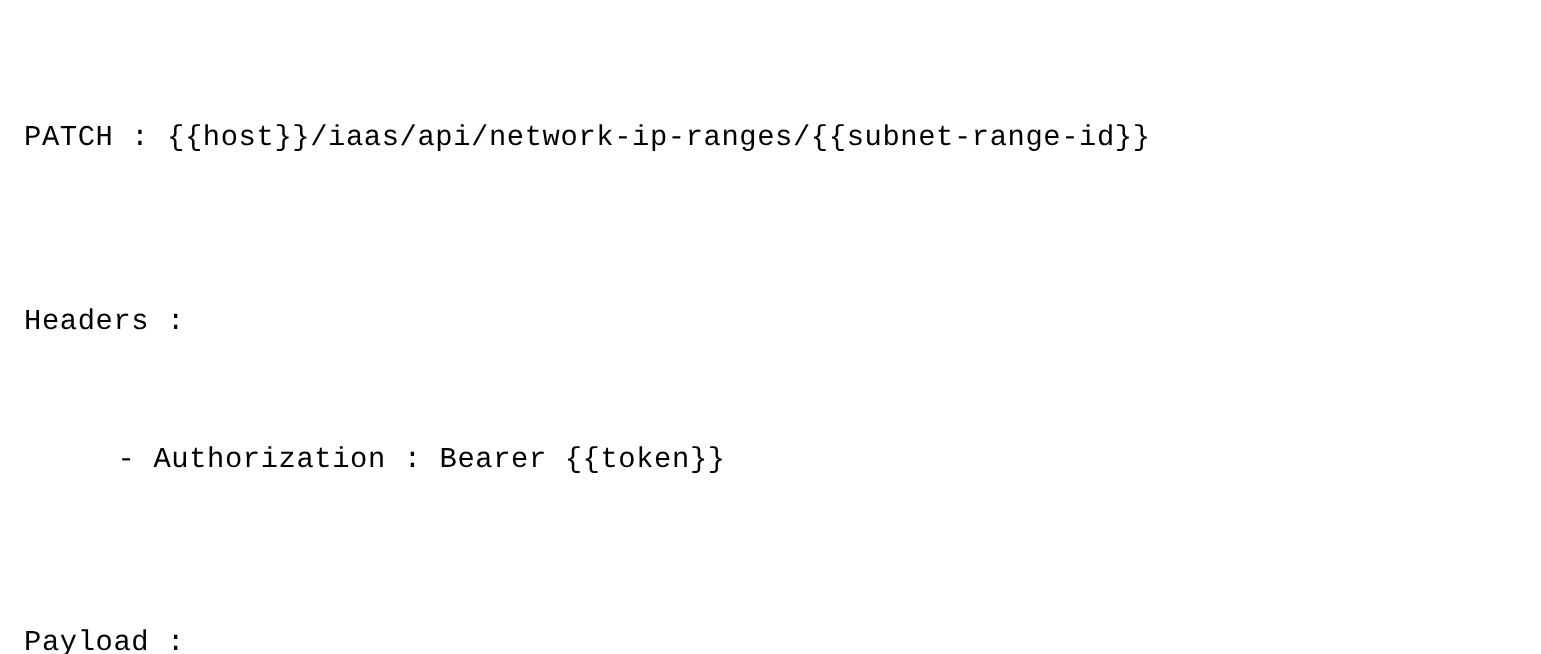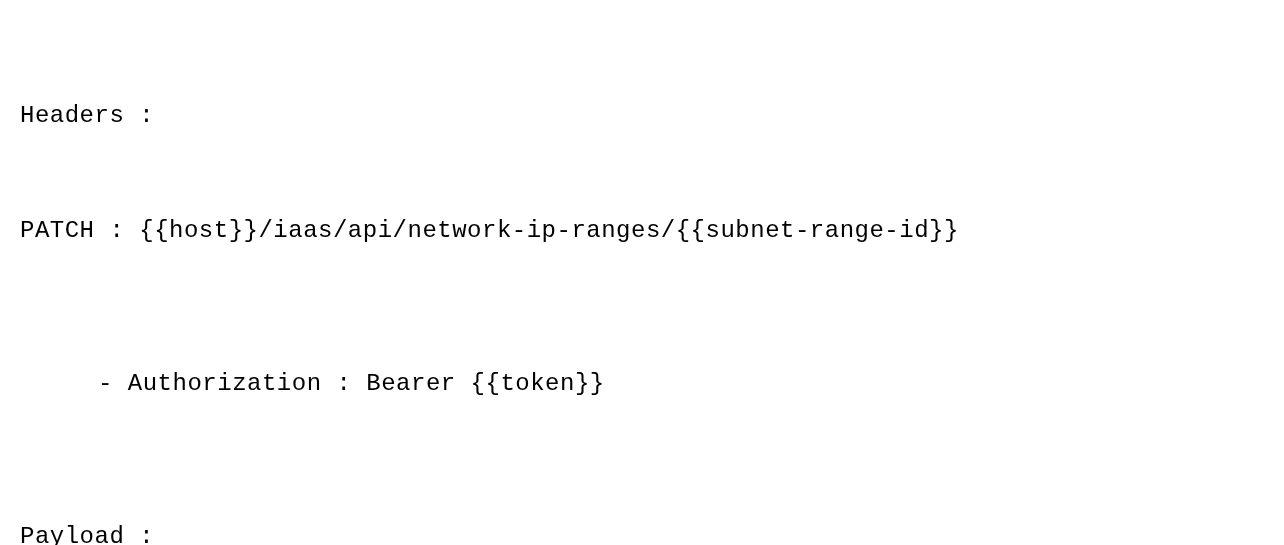--- a/index.html
+++ b/index.html
@@ -36,20 +36,20 @@
       margin-bottom: 38px;
     }
     .indent-1 {
       padding-left: 78px;
     }
   </style>
 </head>
 <body>
 
 <div class="doc-container">
+  <span class="line method-line"><span>PATCH</span><span> : </span><span>{{host}}/iaas/api/network-ip-ranges/{{subnet-range-id}}</span></span>
   <span class="line headers-label">Headers :</span>
-  <span class="line method-line"><span>PATCH</span><span> : </span><span>{{host}}/iaas/api/network-ip-ranges/{{subnet-range-id}}</span></span>
   <span class="line headers-content indent-1"><span>- </span><span>Authorization</span><span> : </span><span>Bearer {{token}}</span></span>
   <span class="line payload-label">Payload :</span>
   
   
   
 </div>
 
 </body></html>

